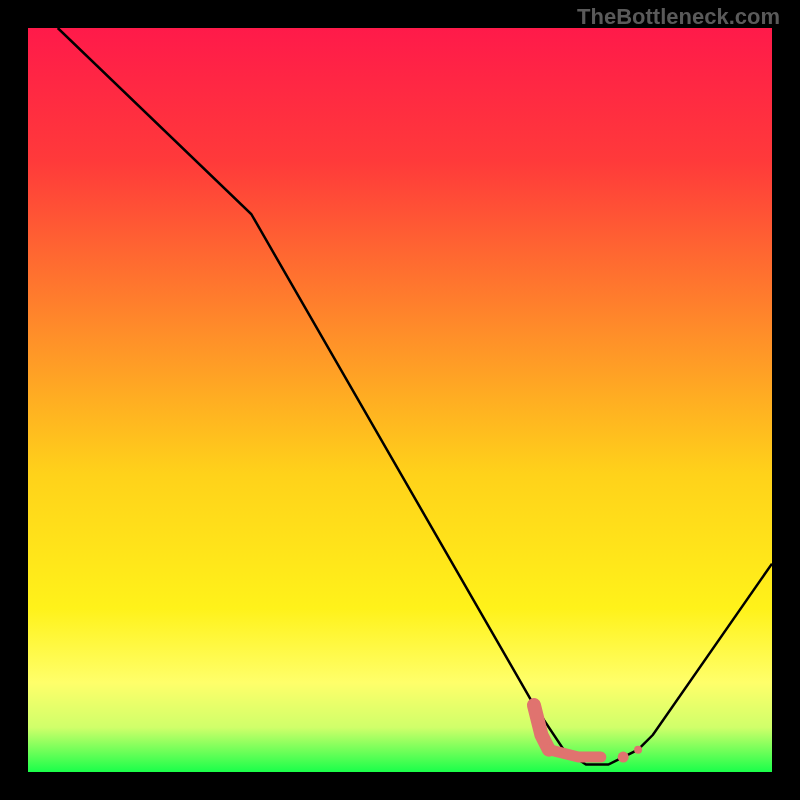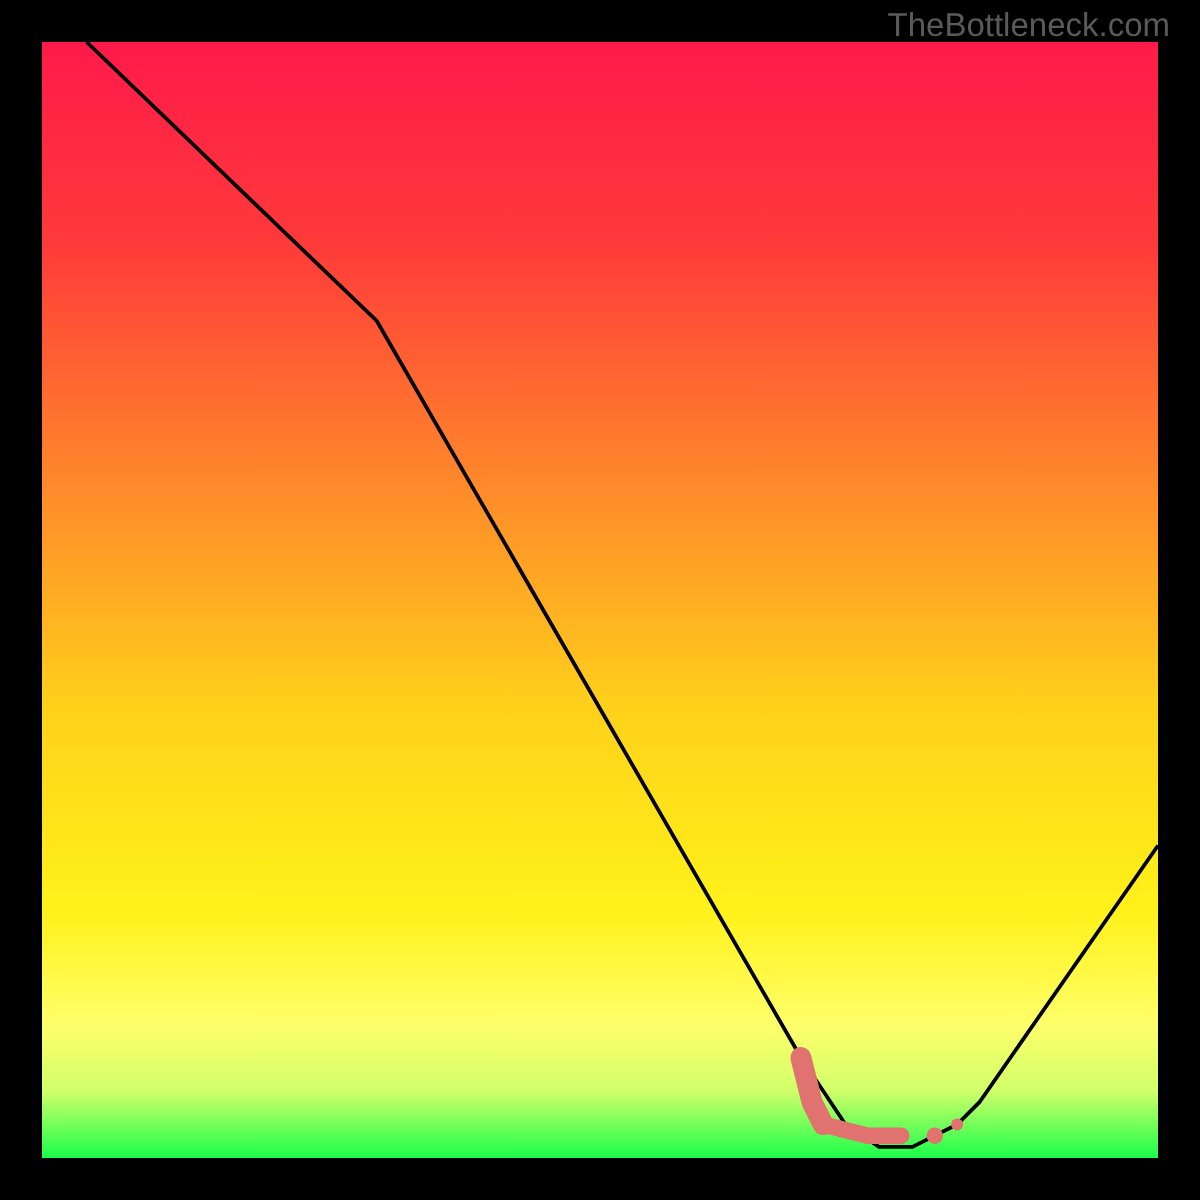--- a/index.html
+++ b/index.html
@@ -9,21 +9,21 @@
     background: #000;
     position: relative;
     font-family: Arial, sans-serif;
   }
   .watermark {
     position: absolute;
     top: 4px;
     right: 20px;
     color: #5a5a5a;
     font-size: 22px;
-    font-weight: 400;
+    font-weight: 700;
     z-index: 10;
     text-align: center;
   }
   .chart-frame {
     position: absolute;
     top: 28px;
     left: 28px;
     width: 744px;
     height: 744px;
     background: #000;

